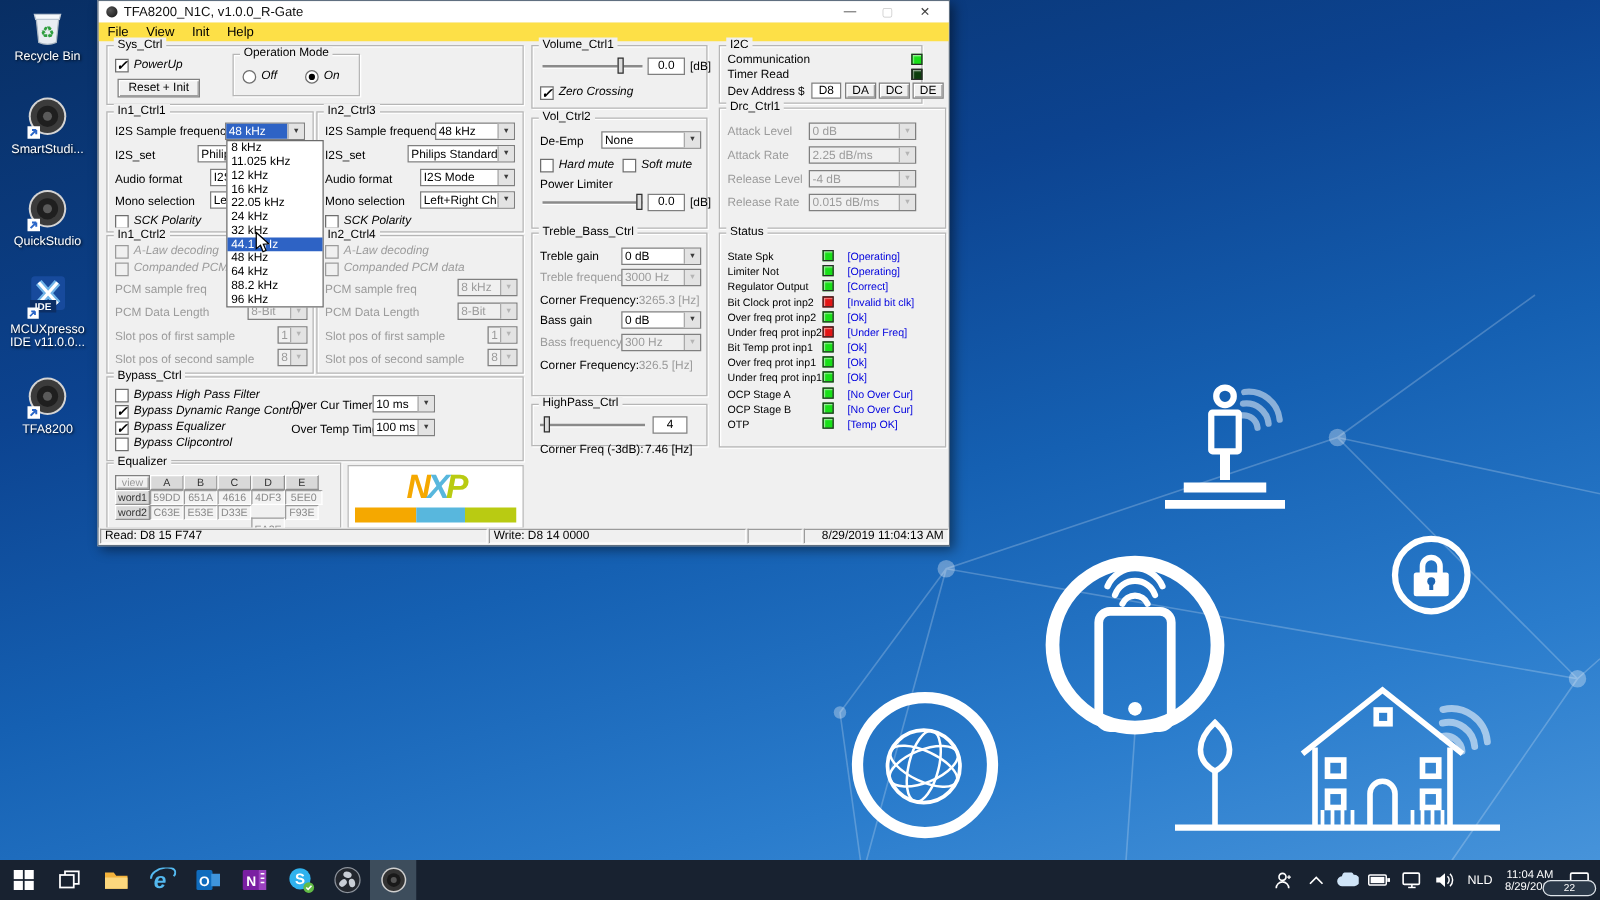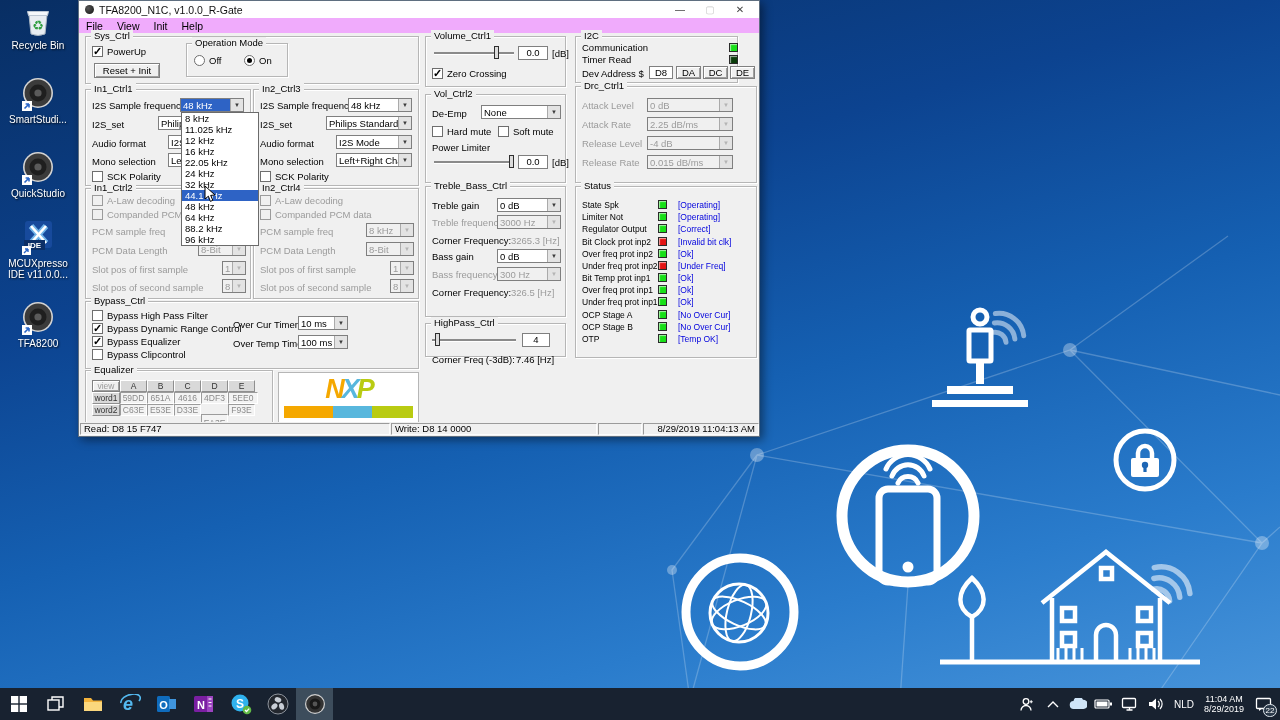--- a/index.html
+++ b/index.html
@@ -9,27 +9,27 @@
 .wall{position:absolute;inset:0;}
 
 .dicon{position:absolute;left:2px;width:72px;display:flex;flex-direction:column;align-items:center;cursor:default;}
 .dicon .lbl{color:#fff;font-size:10px;line-height:11px;text-align:center;margin-top:2px;text-shadow:1px 1px 2px rgba(0,0,0,.85);}
 
 .window{position:absolute;left:78px;top:0;width:682px;height:437px;background:#f0f0f0;border:1px solid #5f6f80;box-shadow:3px 3px 9px rgba(0,0,0,.45);z-index:10;}
 .titlebar{position:absolute;top:0;left:0;width:100%;height:17px;background:#fff;display:flex;align-items:center;font-size:10.5px;color:#111;}
 .titlebar .appico{width:9px;height:9px;border-radius:50%;background:radial-gradient(circle at 35% 35%,#555,#111);margin:0 5px 0 6px;}
 .caption-btn{width:30px;height:15px;display:flex;align-items:center;justify-content:center;font-size:10px;color:#444;}
 .caption-btn.max{color:#c9c9c9;}
-.menubar{position:absolute;top:17px;left:0;width:100%;height:15px;background:#f0abfc;display:flex;align-items:center;font-size:10.5px;}
+.menubar{position:absolute;top:17px;left:0;width:100%;height:15px;background:#fde047;display:flex;align-items:center;font-size:10.5px;}
 .menubar span{padding:0 7px;}
 .grp{position:absolute;border:1px solid #b6b6b6;box-shadow:inset 1px 1px 0 #fff,1px 1px 0 #fff;}
 .grp>.lg{position:absolute;top:-7px;left:5px;background:#f0f0f0;padding:0 3px;font-size:9.5px;line-height:12px;white-space:nowrap;}
 .lab{font-size:9.5px;line-height:12px;white-space:nowrap;color:#000;}
 .dis{color:#9b9b9b !important;}
-.hrow{position:absolute;display:flex;align-items:flex-start;gap:4px;}
+.hrow{position:absolute;display:flex;align-items:center;gap:4px;font-style:italic;}
 .combo{position:absolute;height:14px;background:#fff;border:1px solid #7f7f7f;display:flex;font-size:9.5px;}
 .combo .t{flex:1;padding:1px 2px;overflow:hidden;white-space:nowrap;line-height:11px;}
 .combo .a{width:13px;flex:none;background:#e3e3e3;border-left:1px solid #aaa;display:flex;align-items:center;justify-content:center;}
 .combo .a::after{content:"▼";font-size:6px;color:#3c3c3c;}
 .combo.dis{background:#f0f0f0;}
 .combo.dis .t{color:#9b9b9b;}
 .combo.dis .a::after{color:#b4b4b4;}
 .combo.focus .t{background:#2e63c5;color:#fff;}
 .cb{width:11px;height:11px;background:#fff;border:1px solid #6e6e6e;position:relative;flex:none;}
 .cb.on::after{content:"✓";position:absolute;left:0px;top:-2px;font-size:11px;font-weight:bold;color:#000;}
@@ -58,21 +58,21 @@
 .nxpword{position:absolute;top:1px;left:0;width:100%;text-align:center;font-weight:bold;font-size:27px;font-style:italic;letter-spacing:-3px;line-height:30px;}
 .nxpbar{position:absolute;left:5px;right:5px;top:33px;height:12px;display:flex;}
 
 .taskbar{position:absolute;left:0;bottom:0;width:1280px;height:32px;background:#182230;display:flex;align-items:center;z-index:100;}
 .tbi{width:37px;height:32px;display:flex;align-items:center;justify-content:center;flex:none;}
 .tbi.active{background:#3d4d5c;}
 .tray{position:absolute;right:0;top:0;height:32px;display:flex;align-items:center;gap:2px;padding-right:4px;}
 .tray .txt{color:#fff;font-size:10px;padding:0 4px;}
 .clock{color:#fff;font-size:9px;line-height:10px;text-align:center;padding:0 4px;}
 .badgewrap{position:relative;width:26px;height:26px;display:flex;align-items:center;justify-content:center;}
-.badge{position:absolute;right:-1px;bottom:0px;min-width:14px;height:13px;border-radius:7px;background:#2b3949;border:1px solid #dfe5ea;color:#fff;font-size:8px;line-height:11px;text-align:center;padding:0 1px;}
+.badge{position:absolute;right:-1px;bottom:0px;min-width:14px;height:13px;border-radius:7px;background:#2b3949;border:1px solid #dfe5ea;color:#fff;font-size:8px;line-height:11px;text-align:center;padding:0 16px;}
 .cursor{position:absolute;z-index:60;}
 </style>
 </head>
 <body>
 
 <div class="desktop">
 
   <svg class="wall" viewBox="0 0 1280 720">
     <g stroke="rgba(255,255,255,0.22)" stroke-width="1.3" fill="none">
       <path d="M690 700 L757 455 L1070 350 L1262 543 L1150 705 M757 455 L1262 543 M757 455 L672 570 L690 700 M1070 350 L1228 236 M1262 543 L1280 527 M1070 350 L1280 395 M900 700 L908 585"></path>

